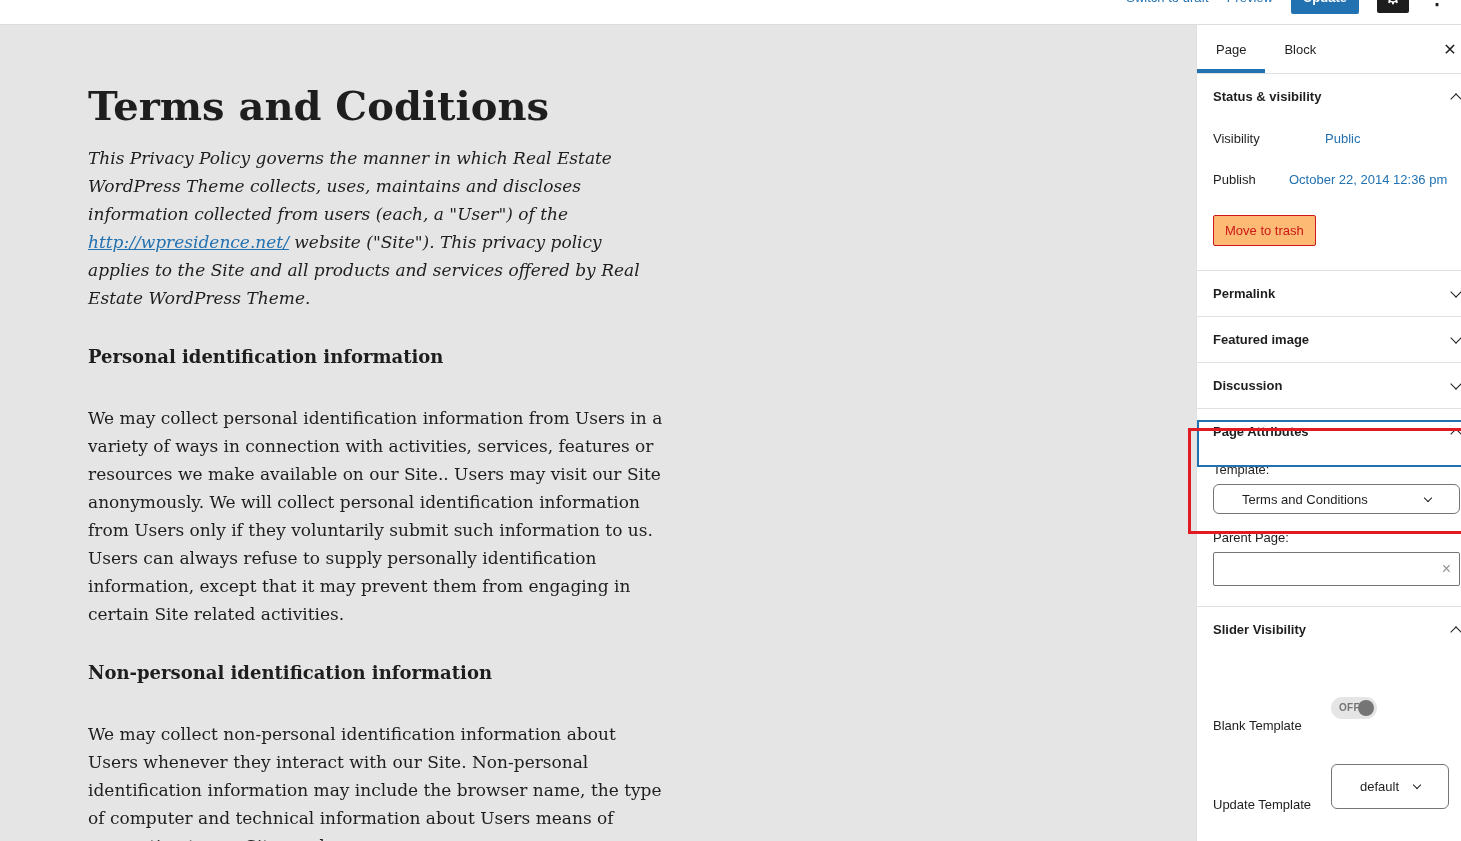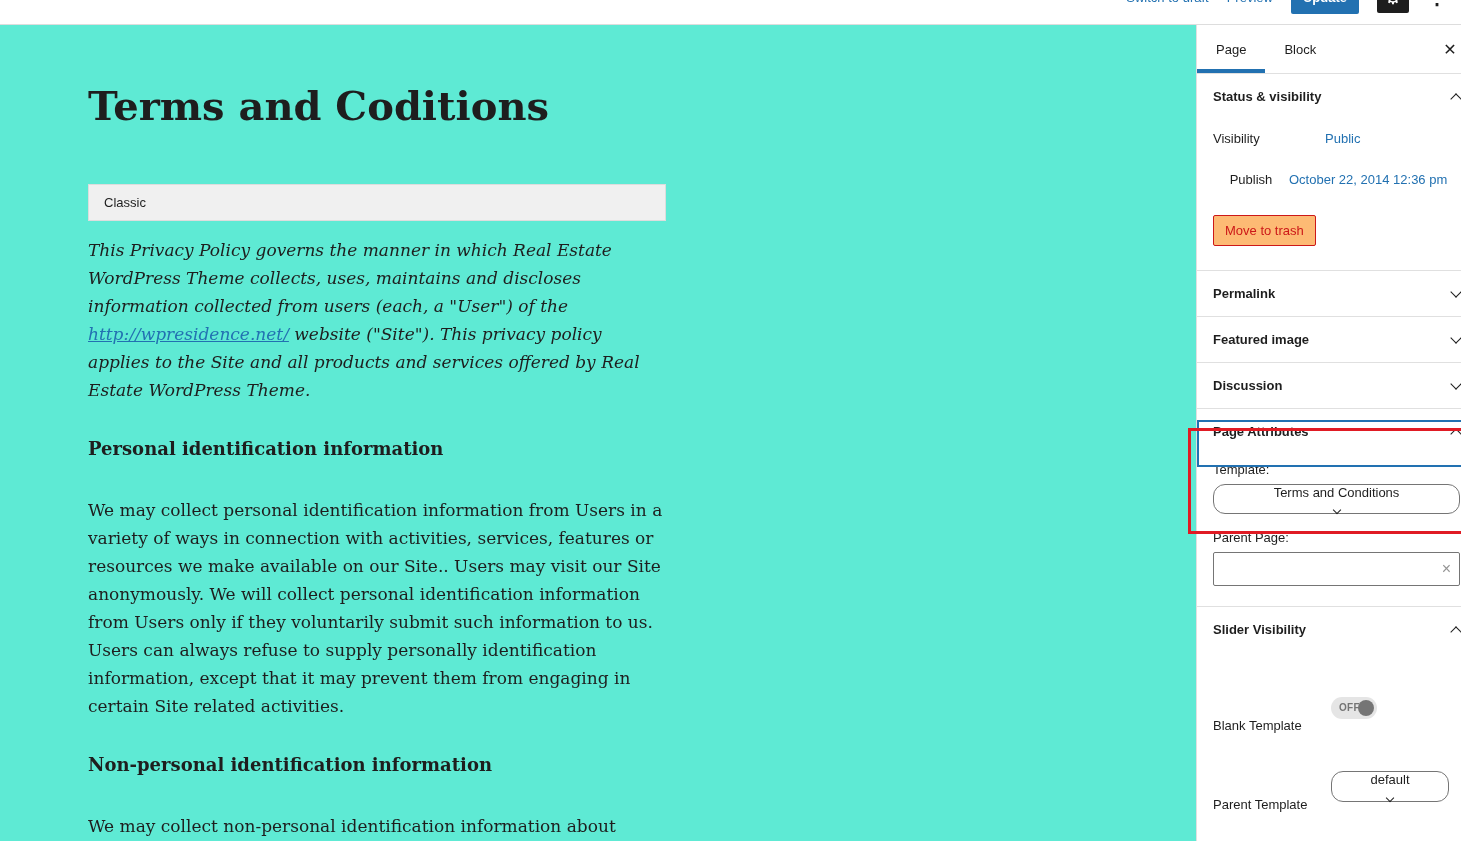--- a/index.html
+++ b/index.html
@@ -12,21 +12,21 @@
   .topbar-actions { position:absolute; top:-21px; right:14px; height:36px;
                     display:flex; align-items:center; gap:18px; }
   .tb-link { color:#2271b1; font-size:13px; font-weight:500; white-space:nowrap; cursor:pointer; }
   .tb-update { height:34px; padding:0 12px; background:#2271b1; color:#fff; border:none;
                border-radius:2px; font-size:13px; font-weight:600; cursor:pointer; }
   .tb-settings { width:32px; height:32px; background:#1e1e1e; color:#fff; border:none;
                  border-radius:2px; font-size:20px; line-height:32px; text-align:center; cursor:pointer; }
   .tb-more { color:#1e1e1e; font-size:20px; font-weight:bold; cursor:pointer; }
 
   
-  .canvas { position:absolute; left:0; top:25px; width:1196px; height:816px; background:#5eead4; overflow:hidden; }
+  .canvas { position:absolute; left:0; top:25px; width:1196px; height:816px; background:#e5e5e5; overflow:hidden; }
   .content { margin:58px 0 0 88px; width:578px; font-family:"DejaVu Serif", serif; }
   .post-title { font-size:40px; line-height:1.15; font-weight:bold; color:#1e1e1e; }
   .classic-box { margin-top:55px; height:37px; background:#f0f0f0; border:1px solid #ddd;
                  display:flex; align-items:center; padding-left:15px;
                  font-family:"Liberation Sans", sans-serif; font-size:13px; color:#1e1e1e; }
   .body-p { margin-top:15px; font-size:17px; line-height:28px; color:#1e1e1e;font-style:italic; }
   .section-h { margin-top:34px; font-size:18px; line-height:22px; font-weight:bold; }
   .section-p { margin-top:36px; font-size:17px; line-height:28px; }
   .body-link { color:#2271b1; text-decoration:underline; }
 
@@ -45,49 +45,49 @@
   .panel-header { display:flex; align-items:center; justify-content:space-between;
                   padding:15px 16px; font-weight:600; cursor:pointer; }
   .chev { display:inline-block; width:8px; height:8px; border-right:1.8px solid #1e1e1e;
           border-bottom:1.8px solid #1e1e1e; }
   .chev.down { transform:rotate(45deg); margin-top:-3px; }
   .chev.up { transform:rotate(225deg); margin-top:4px; }
 
   .status-body { padding:12px 16px 24px; }
   .field-row { display:flex; align-items:center; margin-bottom:26px; }
   .field-label { flex:0 0 112px; }
-  .field-row.publish .field-label { flex:0 0 76px;text-align:center; }
+  .field-row.publish .field-label { flex:0 0 76px; }
   .link-btn { color:#2271b1; background:none; border:none; font-size:13px; cursor:pointer; white-space:nowrap; }
   .trash-btn { margin-top:2px; padding:7px 11px; background:#fdba74; color:#cc1818;
                border:1px solid #cc1818; border-radius:2px; font-size:13px; cursor:pointer; }
 
   .pa-body { padding:0 16px 20px; }
   .pa-label { margin:8px 0 7px; }
-  .fake-select { height:30px; border:1px solid #757575; border-radius:12px; background:#fff;
+  .fake-select { height:30px; border:1px solid #757575; border-radius:6px; background:#fff;
                  display:flex; align-items:center; justify-content:space-between;
-                 padding:0 28px; cursor:pointer;flex-direction:column; }
+                 padding:0 28px; cursor:pointer; }
   .fake-select .chev { width:6px; height:6px; border-width:1.5px; }
   .parent-input-wrap { position:relative; margin-top:7px; }
   .parent-input { width:100%; height:34px; border:1px solid #757575; border-radius:2px;
                   padding:0 28px 0 8px; font-size:13px; }
   .clear-x { position:absolute; right:9px; top:50%; transform:translateY(-50%);
              color:#949494; font-size:16px; cursor:pointer; }
   .order-row { display:flex; align-items:center; margin-top:16px; }
   .order-input { margin-left:16px; width:196px; height:29px; border:1px solid #757575;
                  border-radius:2px; padding:0 8px; font-size:13px; }
 
   .sr-body { padding:2px 16px 24px; }
   .sr-row { display:flex; align-items:center; margin-top:28px; }
   .sr-label { flex:0 0 118px;margin-top:36px; }
   .toggle { position:relative; width:46px; height:22px; border-radius:11px; background:#e5e5e5;
             display:flex; align-items:center; cursor:pointer; }
   .toggle-state { margin-left:8px; font-size:10px; font-weight:600; color:#757575; letter-spacing:.3px; }
   .toggle-knob { position:absolute; right:3px; top:3px; width:16px; height:16px;
                  border-radius:50%; background:#757575; }
-  .slide-select { width:118px; height:31px; }
+  .slide-select { width:118px; height:45px; }
 
   
   .focus-outline { position:absolute; left:1197px; top:420px; width:270px; height:47px;
                    border:2px solid #2271b1; pointer-events:none; z-index:8; }
   .red-annotation { position:absolute; left:1188px; top:428px; width:280px; height:106px;
                     border:3px solid #e01b24; pointer-events:none; z-index:9; }
 </style>
 </head>
 <body>
 
@@ -98,23 +98,20 @@
     <button class="tb-update">Update</button>
     <button class="tb-settings"><span>⚙</span></button>
     <span class="tb-more">⋮</span>
   </div>
 </div>
 
 <div class="canvas">
   <div class="content">
     <h1 class="post-title">Terms and Coditions</h1>
 
-    <div class="classic-box">
-      <span>Classic</span>
-    </div>
 
     <p class="body-p"><span>This Privacy Policy governs the manner in which Real Estate WordPress Theme collects, uses, maintains and discloses information collected from users (each, a "User") of the </span><a class="body-link" href="#">http://wpresidence.net/</a><span> website ("Site"). This privacy policy applies to the Site and all products and services offered by Real Estate WordPress Theme.</span></p>
 
     <h4 class="section-h">Personal identification information</h4>
     <p class="section-p">We may collect personal identification information from Users in a variety of ways in connection with activities, services, features or resources we make available on our Site.. Users may visit our Site anonymously. We will collect personal identification information from Users only if they voluntarily submit such information to us. Users can always refuse to supply personally identification information, except that it may prevent them from engaging in certain Site related activities.</p>
 
     <h4 class="section-h">Non-personal identification information</h4>
     <p class="section-p">We may collect non-personal identification information about Users whenever they interact with our Site. Non-personal identification information may include the browser name, the type of computer and technical information about Users means of connection to our Site, such</p>
   </div>
 </div>
@@ -192,21 +189,21 @@
     </div>
     <div class="sr-body">
       <div class="sr-row">
         <span class="sr-label">Blank Template</span>
         <div class="toggle">
           <span class="toggle-state">OFF</span>
           <span class="toggle-knob"></span>
         </div>
       </div>
       <div class="sr-row">
-        <span class="sr-label">Parent Template</span>
+        <span class="sr-label">Update Template</span>
         <div class="fake-select slide-select">
           <span>default</span>
           <span class="chev down"></span>
         </div>
       </div>
     </div>
   </div>
 </div>
 
 <div class="focus-outline"></div>

